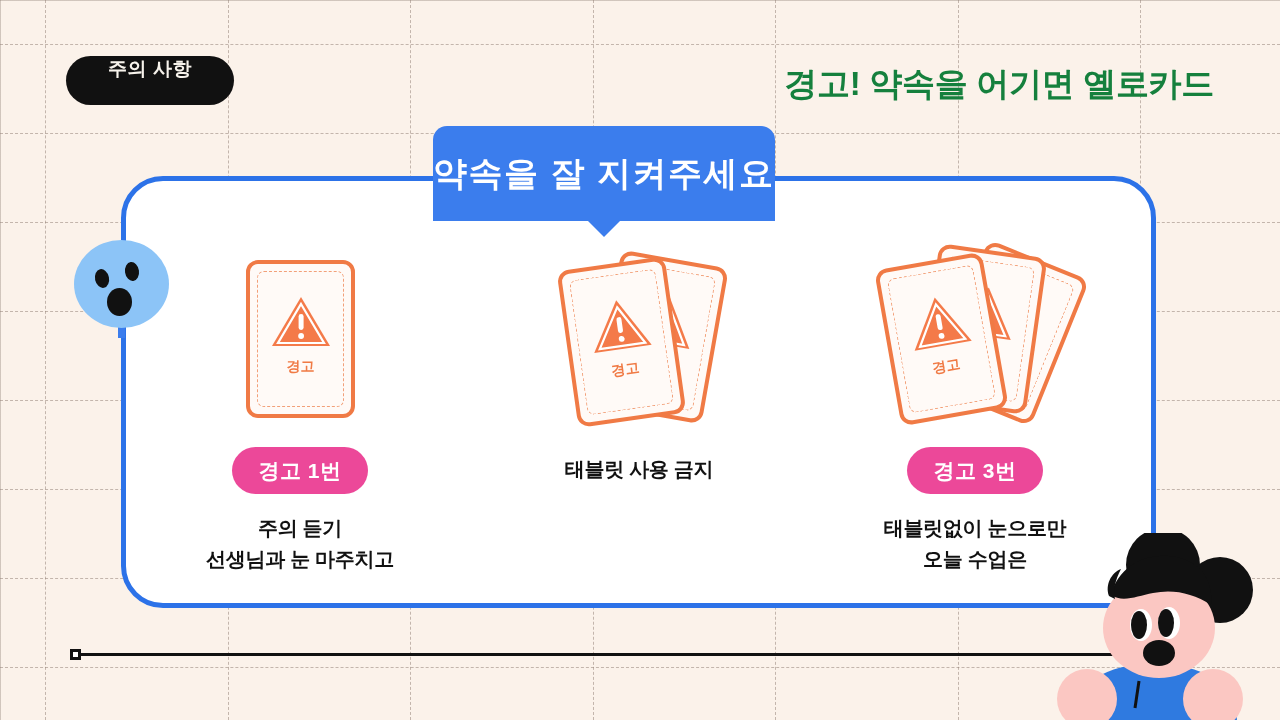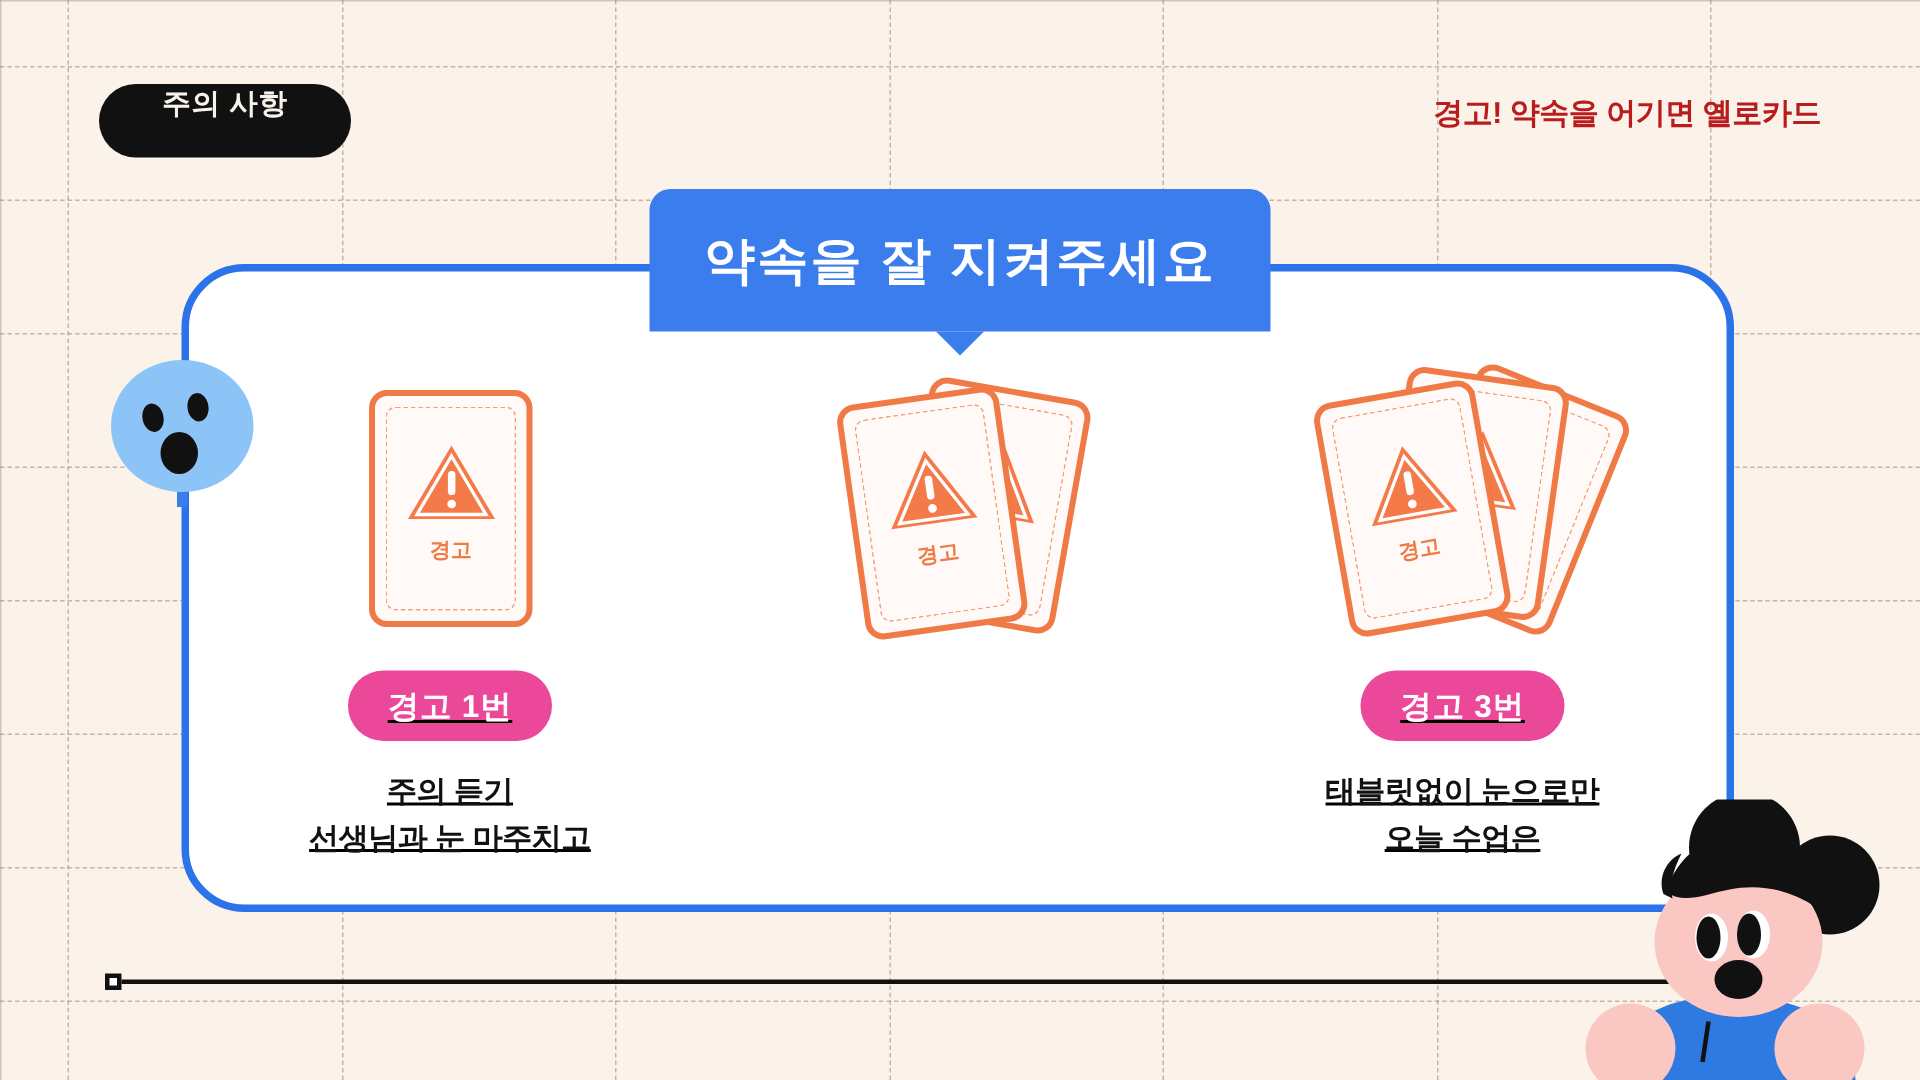--- a/index.html
+++ b/index.html
@@ -36,40 +36,40 @@
     border-radius:26px;
     display:flex; align-items:flex-start; justify-content:center;
   }
   #notice-badge .txt {
     color:#f7f3ec; font-size:19px; font-weight:bold; letter-spacing:.5px;
   }
 
   
   #headline {
     position:absolute; right:66px; top:62px;
-    font-size:20px; font-weight:bold; color:#b91c1c;
+    font-size:33px; font-weight:bold; color:#15803d;
     letter-spacing:-.3px; white-space:nowrap;
   }
 
   
   #main-panel {
     position:absolute; left:121px; top:176px;
     width:1035px; height:432px;
     background:#ffffff;
     border:5px solid #2c72e8;
     border-radius:42px;
   }
 
   
   #banner {
     position:absolute; left:433px; top:126px;
-    width:414px; height:95px;
+    width:342px; height:95px;
     background:#3b7ded;
     border-radius:14px 14px 0 0;
-    display:flex; align-items:center; justify-content:center;
+    display:flex; align-items:center; justify-content:flex-start;
     z-index:6;
   }
   #banner .txt {
     color:#ffffff; font-size:34px; font-weight:bold; letter-spacing:1.5px;
   }
   #banner-notch {
     position:absolute; left:50%; top:95px; transform:translateX(-50%);
     width:0; height:0;
     border-left:16px solid transparent;
     border-right:16px solid transparent;
@@ -95,21 +95,21 @@
     background:#111; border-radius:50%;
   }
   #blue-face-stem {
     position:absolute; left:118px; top:320px;
     width:7px; height:18px; background:#3b7ded; z-index:5;
   }
 
   
   .column {
     position:absolute; top:250px; width:300px;
-    display:flex; flex-direction:column; align-items:center;text-decoration:underline;
+    display:flex; flex-direction:column; align-items:center;
   }
   #col-1 { left:150px; }
   #col-2 { left:489px; }
   #col-3 { left:825px; }
 
   .card-stage {
     position:relative; width:300px; height:185px;
   }
 
   
@@ -272,20 +272,21 @@
             <path d="M32 10 L55 49 L9 49 Z" fill="none" stroke="#fff" stroke-width="2.2"></path>
             <rect x="29.6" y="20" width="5" height="16" rx="2.4" fill="#fff"></rect>
             <circle cx="32.1" cy="42" r="2.9" fill="#fff"></circle>
           </svg>
         </div>
       </div>
       <div class="label">경고</div>
     </div>
   </div>
   <div class="caption">
+    <div>태블릿 사용 금지</div>
   </div>
 </div>
 
 <div class="column" id="col-3">
   <div class="card-stage">
     <div class="wcard t1">
       <div class="dash"></div>
       <div class="tri-wrap">
         <div class="tri">
           <svg viewBox="0 0 64 56">

